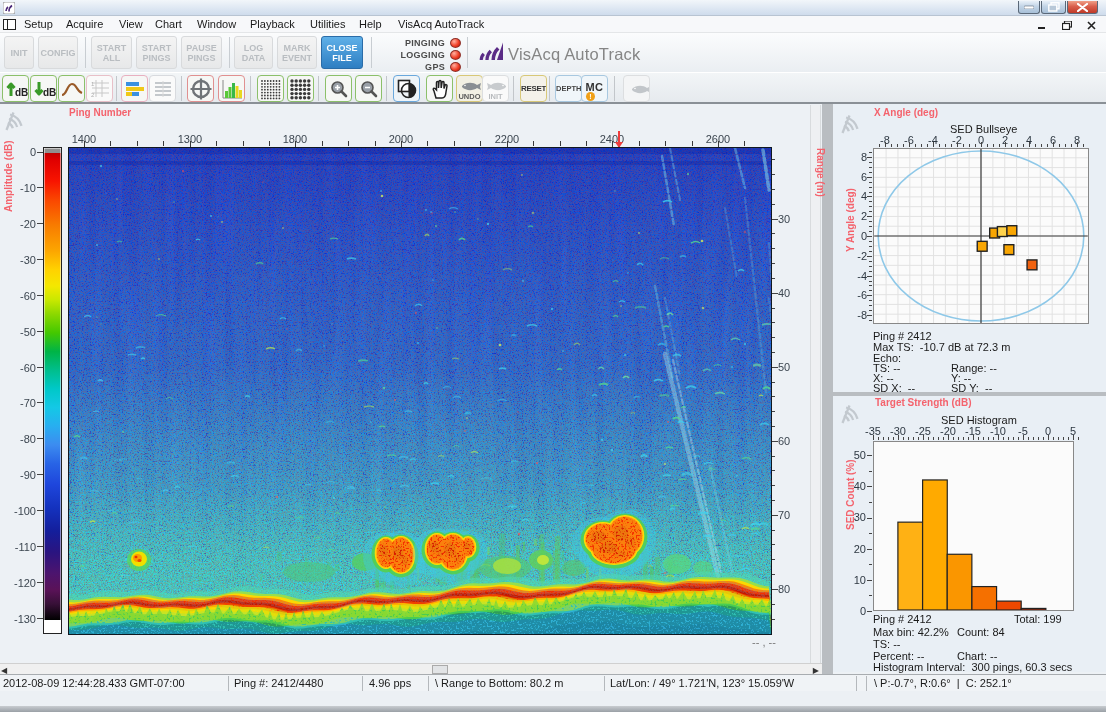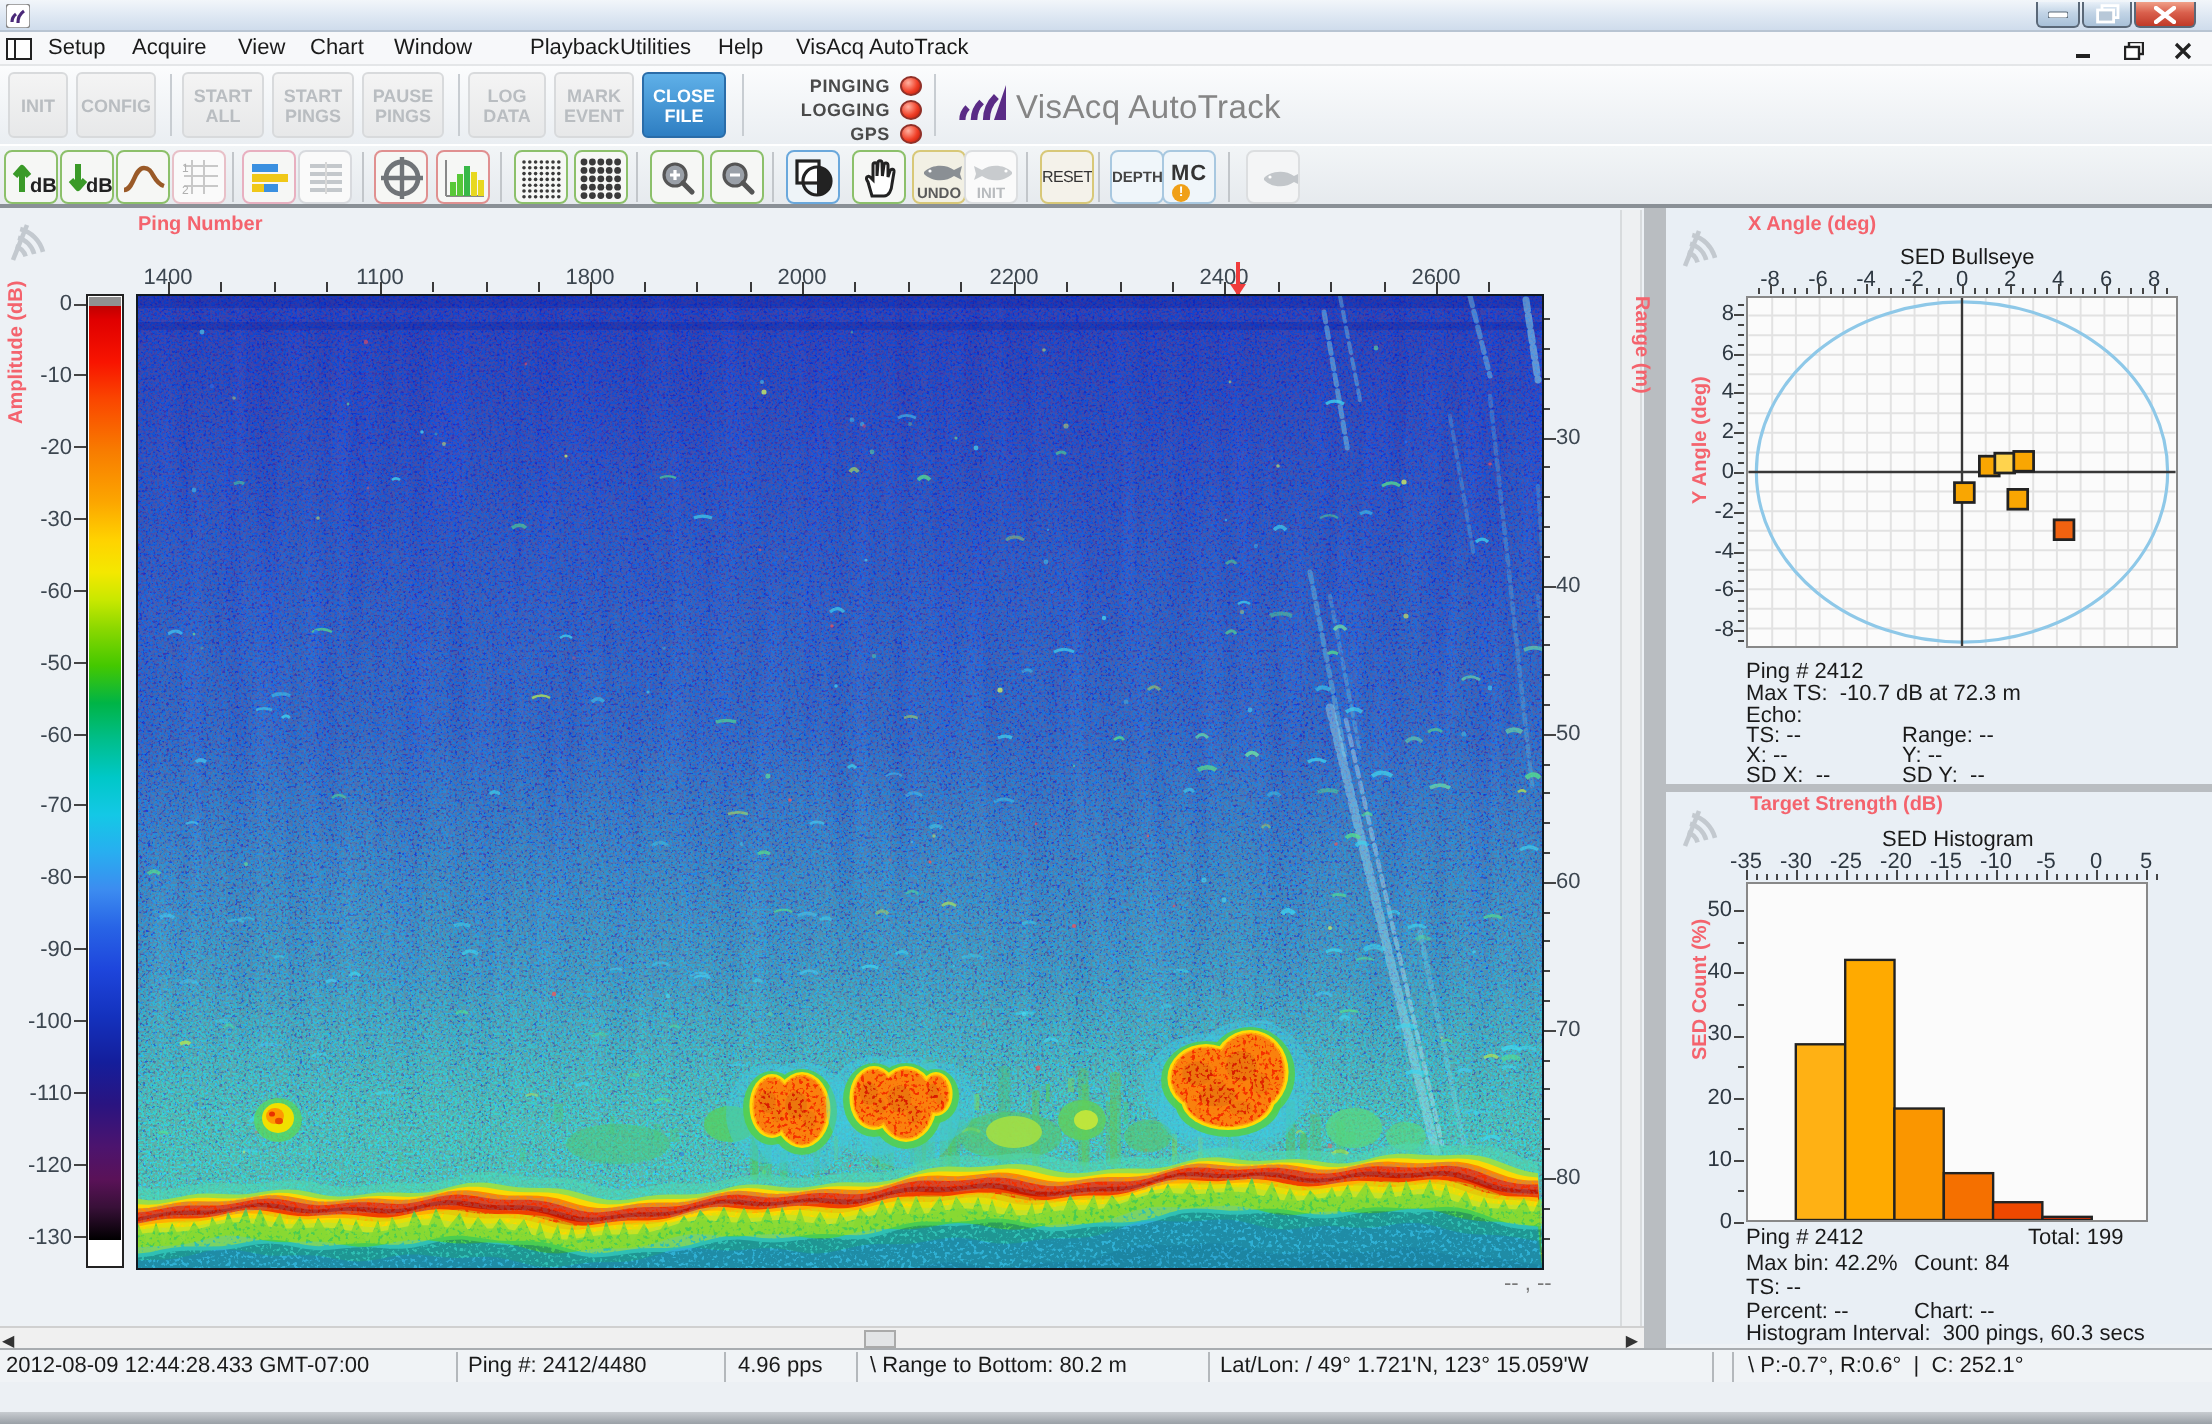--- a/index.html
+++ b/index.html
@@ -69,21 +69,21 @@
 <div id="menubar">
 <svg width="13" height="11" viewBox="0 0 13 11" style="position:absolute;left:3px;top:3px">
         <rect x="0.5" y="0.5" width="12" height="10" fill="#fff" stroke="#222"></rect>
         <rect x="0.5" y="0.5" width="4" height="10" fill="#fff" stroke="#222"></rect>
       </svg>
 <div class="menu" style="left:24px">Setup</div>
 <div class="menu" style="left:66px">Acquire</div>
 <div class="menu" style="left:119px">View</div>
 <div class="menu" style="left:155px">Chart</div>
 <div class="menu" style="left:197px">Window</div>
-<div class="menu" style="left:265px">Playback</div>
+<div class="menu" style="left:250px">Playback</div>
 <div class="menu" style="left:310px">Utilities</div>
 <div class="menu" style="left:359px">Help</div>
 <div class="menu" style="left:398px">VisAcq AutoTrack</div>
 <div style="position:absolute;right:10px;top:3px;width:58px;display:flex;justify-content:space-between;align-items:center;height:12px">
 <svg width="8" height="8" viewBox="0 0 8 8">
           <rect y="6" width="7" height="2" fill="#222"></rect>
         </svg>
 <svg width="10" height="9" viewBox="0 0 10 9">
           <rect x="2.5" y="0" width="7" height="6" fill="#fff" stroke="#222" stroke-width="1.2"></rect>
           <rect x="0.5" y="2.5" width="7" height="6" fill="#fff" stroke="#222" stroke-width="1.2"></rect>
@@ -312,21 +312,21 @@
             <g transform="scale(-1,1) translate(-24,0)">
               <path d="M3,9 C7,5 14,5 18,8 L22,6 L21,10 L22,13 L18,11 C14,14 7,14 3,10 Z" fill="#c8cbce"></path>
               <circle cx="6" cy="8.5" r="0.8" fill="#fff"></circle>
             </g>
           </svg>
         </div>
         <div style="position:absolute;left:0;right:0;bottom:0;text-align:center;font-size:7.5px;font-weight:bold;color:#b8bbbe">INIT</div>
       </div>
       <div class="vsep2" style="left:513px"></div>
       <div class="ic" style="left:520px;border-color:#d8c878;background:#f4f2ea">
-        <div style="position:absolute;left:0;right:0;top:8px;font-size:8px;font-weight:normal;color:#333;letter-spacing:-0.3px">RESET</div>
+        <div style="position:absolute;left:0;right:0;top:8px;font-size:8px;font-weight:bold;color:#333;letter-spacing:-0.3px">RESET</div>
       </div>
       <div class="vsep2" style="left:549px"></div>
       <div class="ic" style="left:555px;border-color:#a8c8e0;background:#f0f6fa">
         <div style="position:absolute;left:0;right:0;top:8px;text-align:center;font-size:7.5px;font-weight:bold;color:#444">DEPTH</div>
       </div>
       <div class="ic" style="left:581px;border-color:#a8c8e0;background:#f0f6fa">
         <div style="position:absolute;left:0;right:0;top:5px;text-align:center;font-size:11px;font-weight:bold;color:#333;letter-spacing:0.5px">MC</div>
         <div style="position:absolute;left:4px;bottom:0;width:9px;height:9px;border-radius:50%;background:#f0a018;color:#fff;font-size:7px;font-weight:bold;text-align:center;line-height:9px">!</div>
       </div>
       <div class="vsep2" style="left:614px"></div>
@@ -413,21 +413,21 @@
       <div class="atick" style="top:474px"></div>
       <div class="alab" style="top:505px">-100</div>
       <div class="atick" style="top:510px"></div>
       <div class="alab" style="top:541px">-110</div>
       <div class="atick" style="top:546px"></div>
       <div class="alab" style="top:577px">-120</div>
       <div class="atick" style="top:582px"></div>
       <div class="alab" style="top:613px">-130</div>
       <div class="atick" style="top:618px"></div>
 <div class="plab" style="left:64px">1400</div>
-      <div class="plab" style="left:170px">1100</div>
+      <div class="plab" style="left:170px">1300</div>
       <div class="plab" style="left:275px">1800</div>
       <div class="plab" style="left:381px">2000</div>
       <div class="plab" style="left:487px">2200</div>
       <div class="plab" style="left:592px">2400</div>
       <div class="plab" style="left:698px">2600</div>
       <div class="ptick" style="left:84.0px;height:8px"></div>
       <div class="ptick" style="left:110.4px;height:4.5px"></div>
       <div class="ptick" style="left:136.8px;height:4.5px"></div>
       <div class="ptick" style="left:163.3px;height:4.5px"></div>
       <div class="ptick" style="left:189.7px;height:8px"></div>

